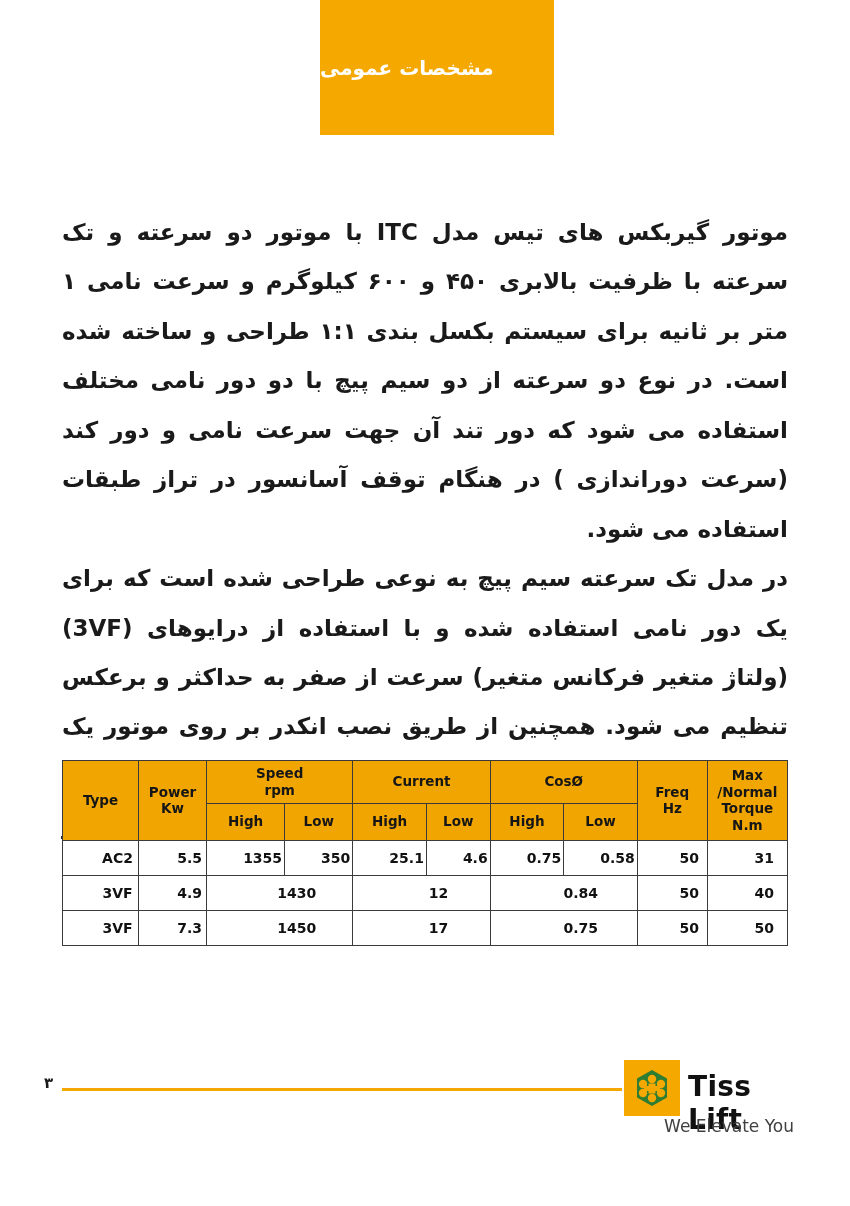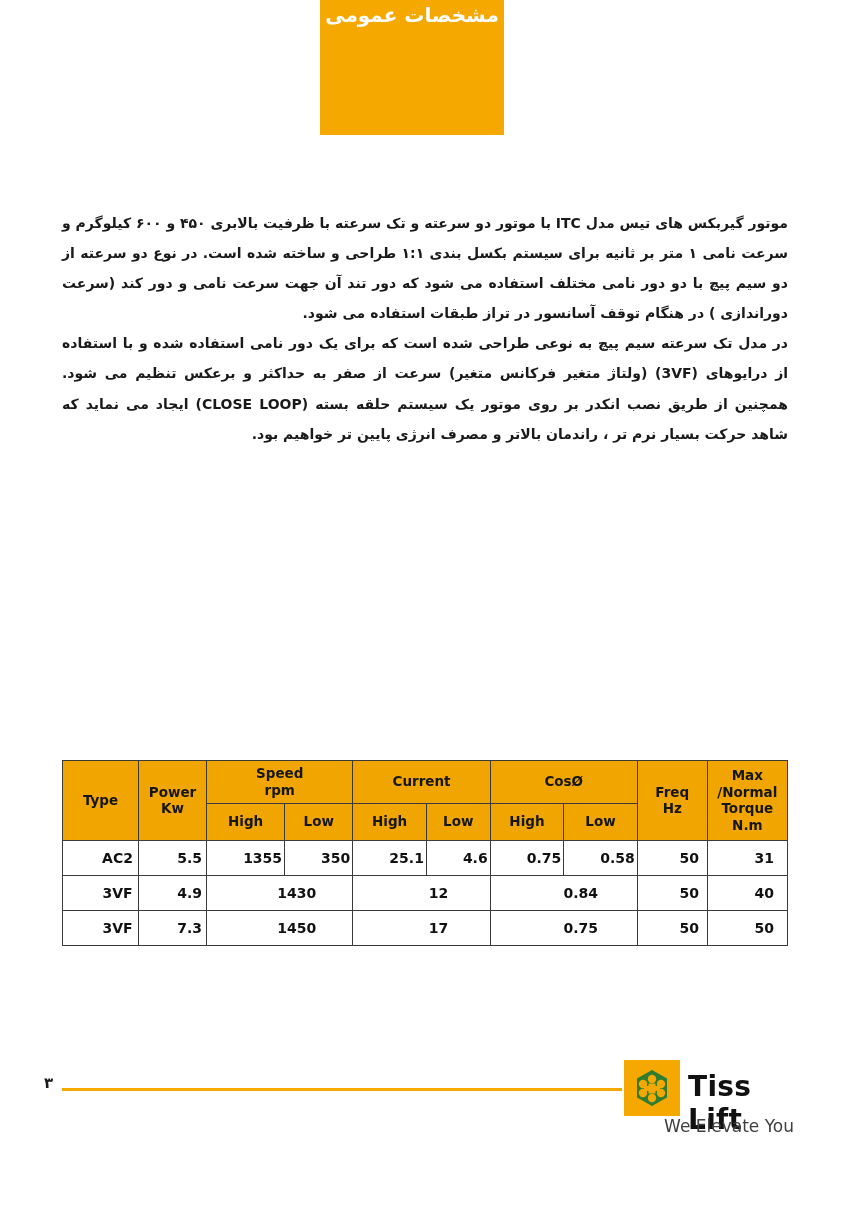--- a/index.html
+++ b/index.html
@@ -13,26 +13,26 @@
     font-family: "DejaVu Sans", "Liberation Sans", sans-serif;
     position: relative;
     overflow: hidden;
   }
 
   
   .header-banner {
     position: absolute;
     top: 0;
     left: 320px;
-    width: 184px;
+    width: 234px;
     height: 135px;
     background: #f5a800;
     display: flex;
-    flex-direction: row;
-    align-items: flex-start;
+    flex-direction: column;
+    align-items: flex-end;
     justify-content: center;
     box-sizing: border-box;
   }
   .header-banner .title-line {
     color: #ffffff;
     font-size: 20px;
     font-weight: bold;
     line-height: 1.5;
     text-align: center;
     direction: rtl;
@@ -40,21 +40,21 @@
 
   
   .body-text {
     position: absolute;
     top: 208px;
     left: 62px;
     width: 726px;
     direction: rtl;
     text-align: justify;
     color: #1a1a1a;
-    font-size: 14px;
+    font-size: 23px;
     font-weight: bold;
     line-height: 2.15;
   }
   .body-text p {
     margin: 0 0 0 0;
   }
   .body-text p + p {
     margin-top: 0;
   }
 

